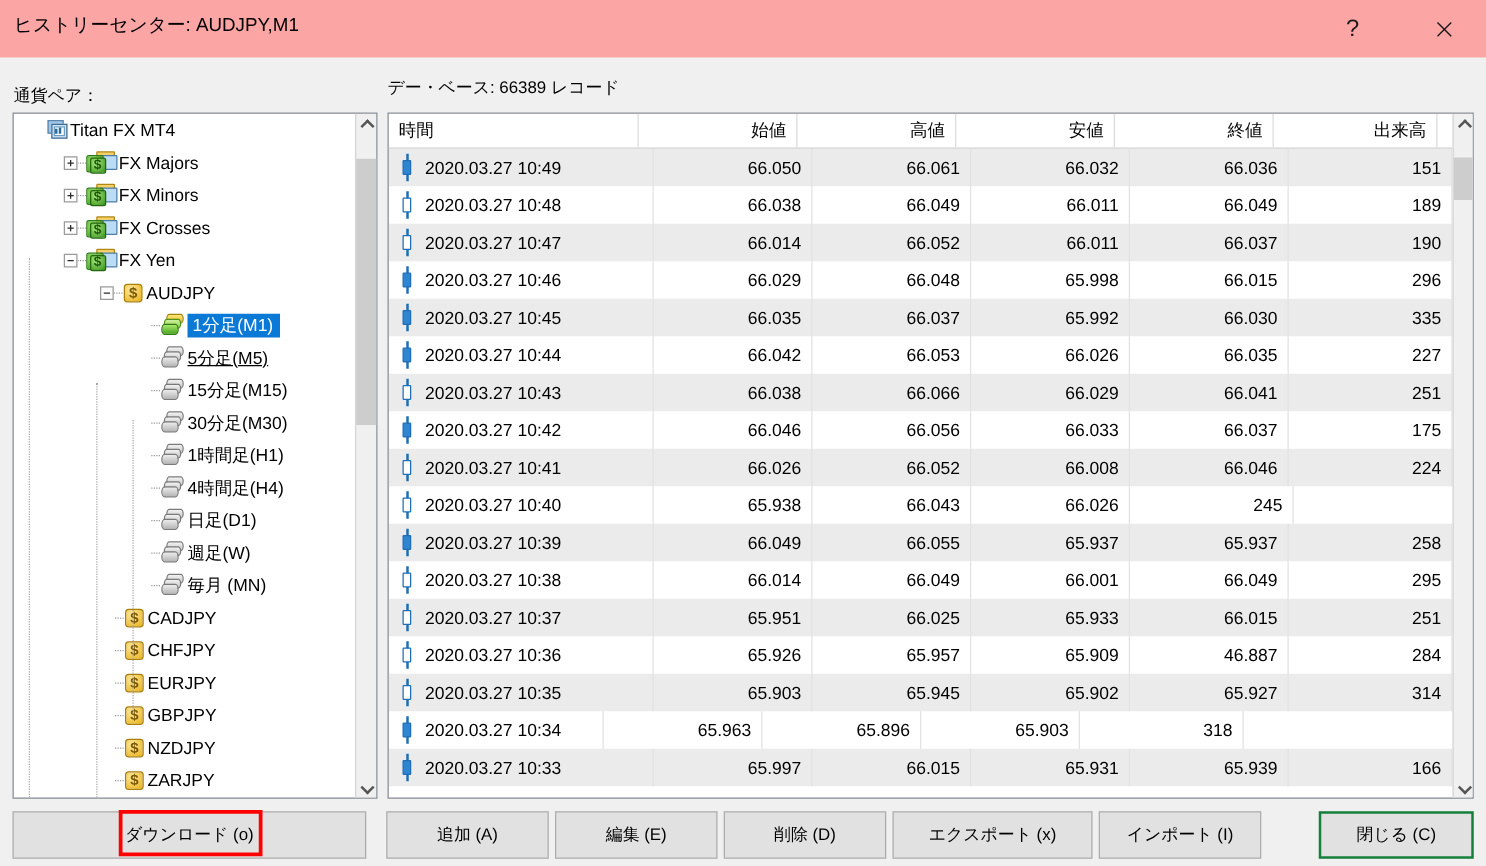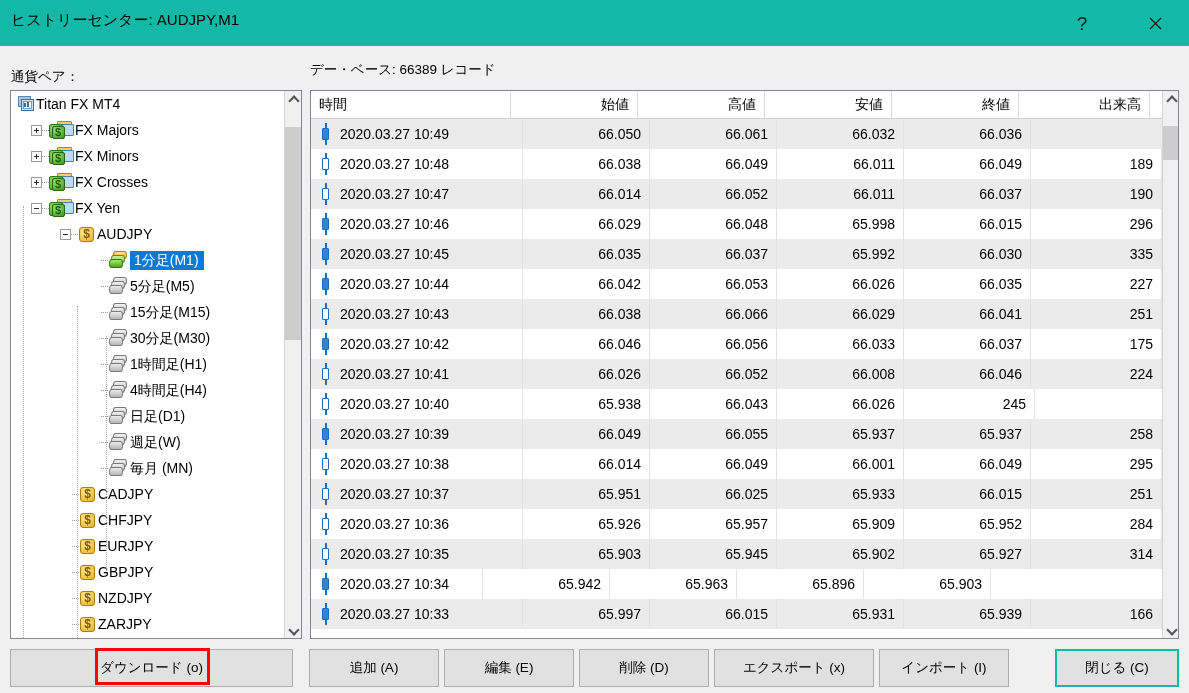--- a/index.html
+++ b/index.html
@@ -10,21 +10,21 @@
     font-family: "Liberation Sans", "DejaVu Sans", sans-serif;
     font-size: 13.5px;
     color: #000;
     overflow: hidden;
     position: relative;
   }
 
   
   #titlebar {
     position: absolute; left: 0; top: 0; width: 1189px; height: 46px;
-    background: #14b8a6;
+    background: #fca5a5;
   }
   #win-title {
     position: absolute; left: 11px; top: 11px;
     font-size: 15px; color: #000; white-space: nowrap;
   }
   .tb-btn {
     position: absolute; top: 0; width: 46px; height: 46px;
     display: flex; align-items: center; justify-content: center;
     cursor: default;
   }
@@ -44,20 +44,21 @@
 
   
   #tree-panel {
     position: absolute; left: 10px; top: 90px; width: 292px; height: 549px;
     background: #ffffff; border: 1px solid #828790;
     overflow: hidden;
   }
   #tree-inner {
     position: absolute; left: 0; top: 0; width: 273px; height: 547px;
     overflow: hidden;
+    padding-left: 20px;
   }
   .tnode {
     position: relative; height: 26px;
     display: flex; align-items: center;
     white-space: nowrap;
     cursor: default;
   }
   .tnode .lbl { font-size: 14px; color: #000; line-height: 1; padding-bottom: 1px;}
   .tnode.sel .lbl {
     background: #0a7ad6; color: #fff; padding: 2px 5px 3px 4px;
@@ -191,21 +192,21 @@
 
   
   #btnbar { position: absolute; left: 0; top: 645px; width: 1189px; height: 48px; }
   .btn {
     position: absolute; top: 4px; height: 38px;
     background: #e1e1e1; border: 1px solid #adadad;
     font-size: 13.5px; color: #000;
     display: flex; align-items: center; justify-content: center;
     white-space: nowrap; cursor: default;
   }
-  .btn.focus { border: 2px solid #14b8a6; }
+  .btn.focus { border: 2px solid #15803d; }
   #hl-rect {
     position: absolute; left: 95px; top: 648px; width: 115px; height: 37px;
     border: 3px solid #ff0000; pointer-events: none;
   }
 </style>
 </head>
 <body>
 
 <div id="titlebar">
   <div id="win-title">ヒストリーセンター: AUDJPY,M1</div>
@@ -295,21 +296,21 @@
       <div class="tnode sel" style="padding-left: 78px;">
         <span style="width:12px;flex:0 0 auto;"></span>
         <span class="dots d1"></span>
         <span class="ico ico-db green">
           <span class="d da"></span>
           <span class="d db"></span>
           <span class="d dc"></span>
         </span>
         <span class="lbl">1分足(M1)</span>
       </div>
-      <div class="tnode" style="padding-left: 78px;">
+      <div class="tnode" style="padding-left: 78px; text-decoration: underline;">
         <span style="width:12px;flex:0 0 auto;"></span>
         <span class="dots d1"></span>
         <span class="ico ico-db">
           <span class="d da"></span>
           <span class="d db"></span>
           <span class="d dc"></span>
         </span>
         <span class="lbl">5分足(M5)</span>
       </div>
       <div class="tnode" style="padding-left: 78px;">
@@ -466,20 +467,21 @@
           <span class="candle down">
             <span class="wick"></span>
             <span class="body"></span>
           </span>
           <span>2020.03.27 10:49</span>
         </div>
         <div class="td right" style="width:127px">66.050</div>
         <div class="td right" style="width:127px">66.061</div>
         <div class="td right" style="width:127px">66.032</div>
         <div class="td right" style="width:127px">66.036</div>
+        <div class="td right" style="width:131px">151</div>
       </div>
       <div class="trow">
         <div class="td time" style="width:212px">
           <span class="candle up">
             <span class="wick"></span>
             <span class="body"></span>
           </span>
           <span>2020.03.27 10:48</span>
         </div>
         <div class="td right" style="width:127px">66.038</div>
@@ -645,21 +647,21 @@
         <div class="td time" style="width:212px">
           <span class="candle up">
             <span class="wick"></span>
             <span class="body"></span>
           </span>
           <span>2020.03.27 10:36</span>
         </div>
         <div class="td right" style="width:127px">65.926</div>
         <div class="td right" style="width:127px">65.957</div>
         <div class="td right" style="width:127px">65.909</div>
-        <div class="td right" style="width:127px">65.952</div>
+        <div class="td right" style="width:127px">46.887</div>
         <div class="td right" style="width:131px">284</div>
       </div>
       <div class="trow alt">
         <div class="td time" style="width:212px">
           <span class="candle up">
             <span class="wick"></span>
             <span class="body"></span>
           </span>
           <span>2020.03.27 10:35</span>
         </div>
@@ -670,24 +672,24 @@
         <div class="td right" style="width:131px">314</div>
       </div>
       <div class="trow">
         <div class="td time" style="width:172px">
           <span class="candle down">
             <span class="wick"></span>
             <span class="body"></span>
           </span>
           <span>2020.03.27 10:34</span>
         </div>
-        <div class="td right" style="width:127px">65.942</div>
         <div class="td right" style="width:127px">65.963</div>
         <div class="td right" style="width:127px">65.896</div>
         <div class="td right" style="width:127px">65.903</div>
+        <div class="td right" style="width:131px">318</div>
       </div>
       <div class="trow alt">
         <div class="td time" style="width:212px">
           <span class="candle down">
             <span class="wick"></span>
             <span class="body"></span>
           </span>
           <span>2020.03.27 10:33</span>
         </div>
         <div class="td right" style="width:127px">65.997</div>

